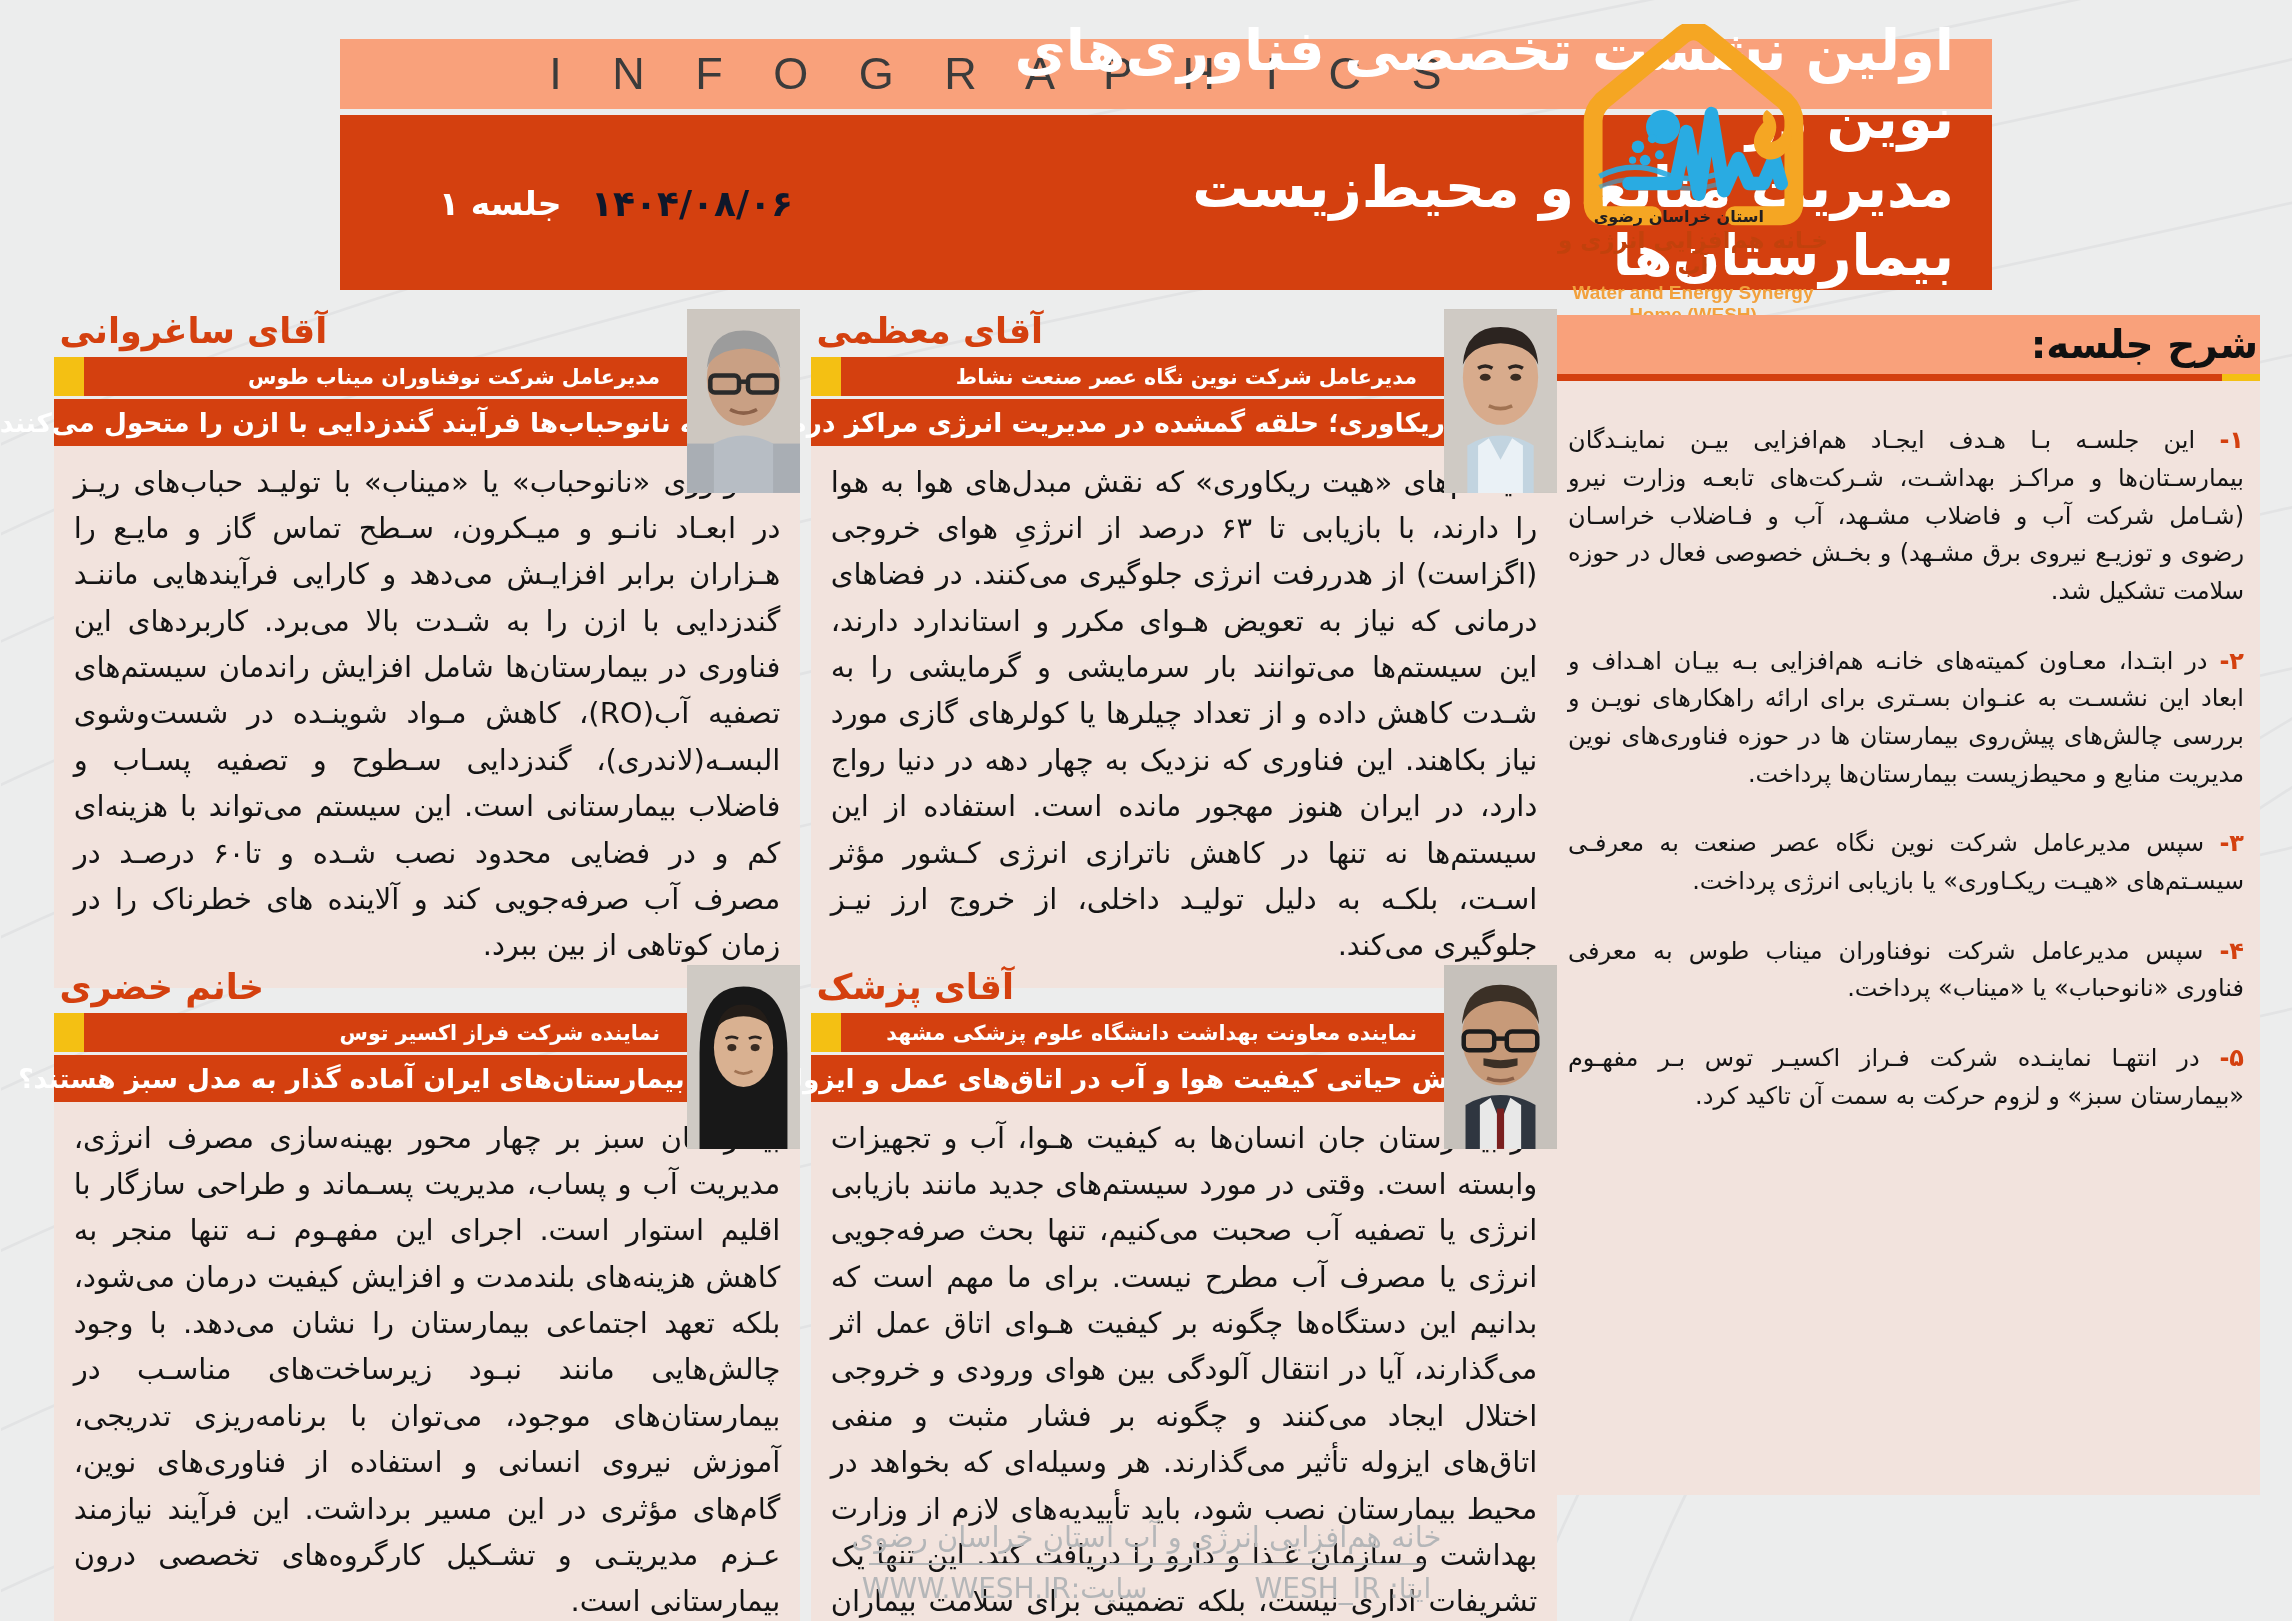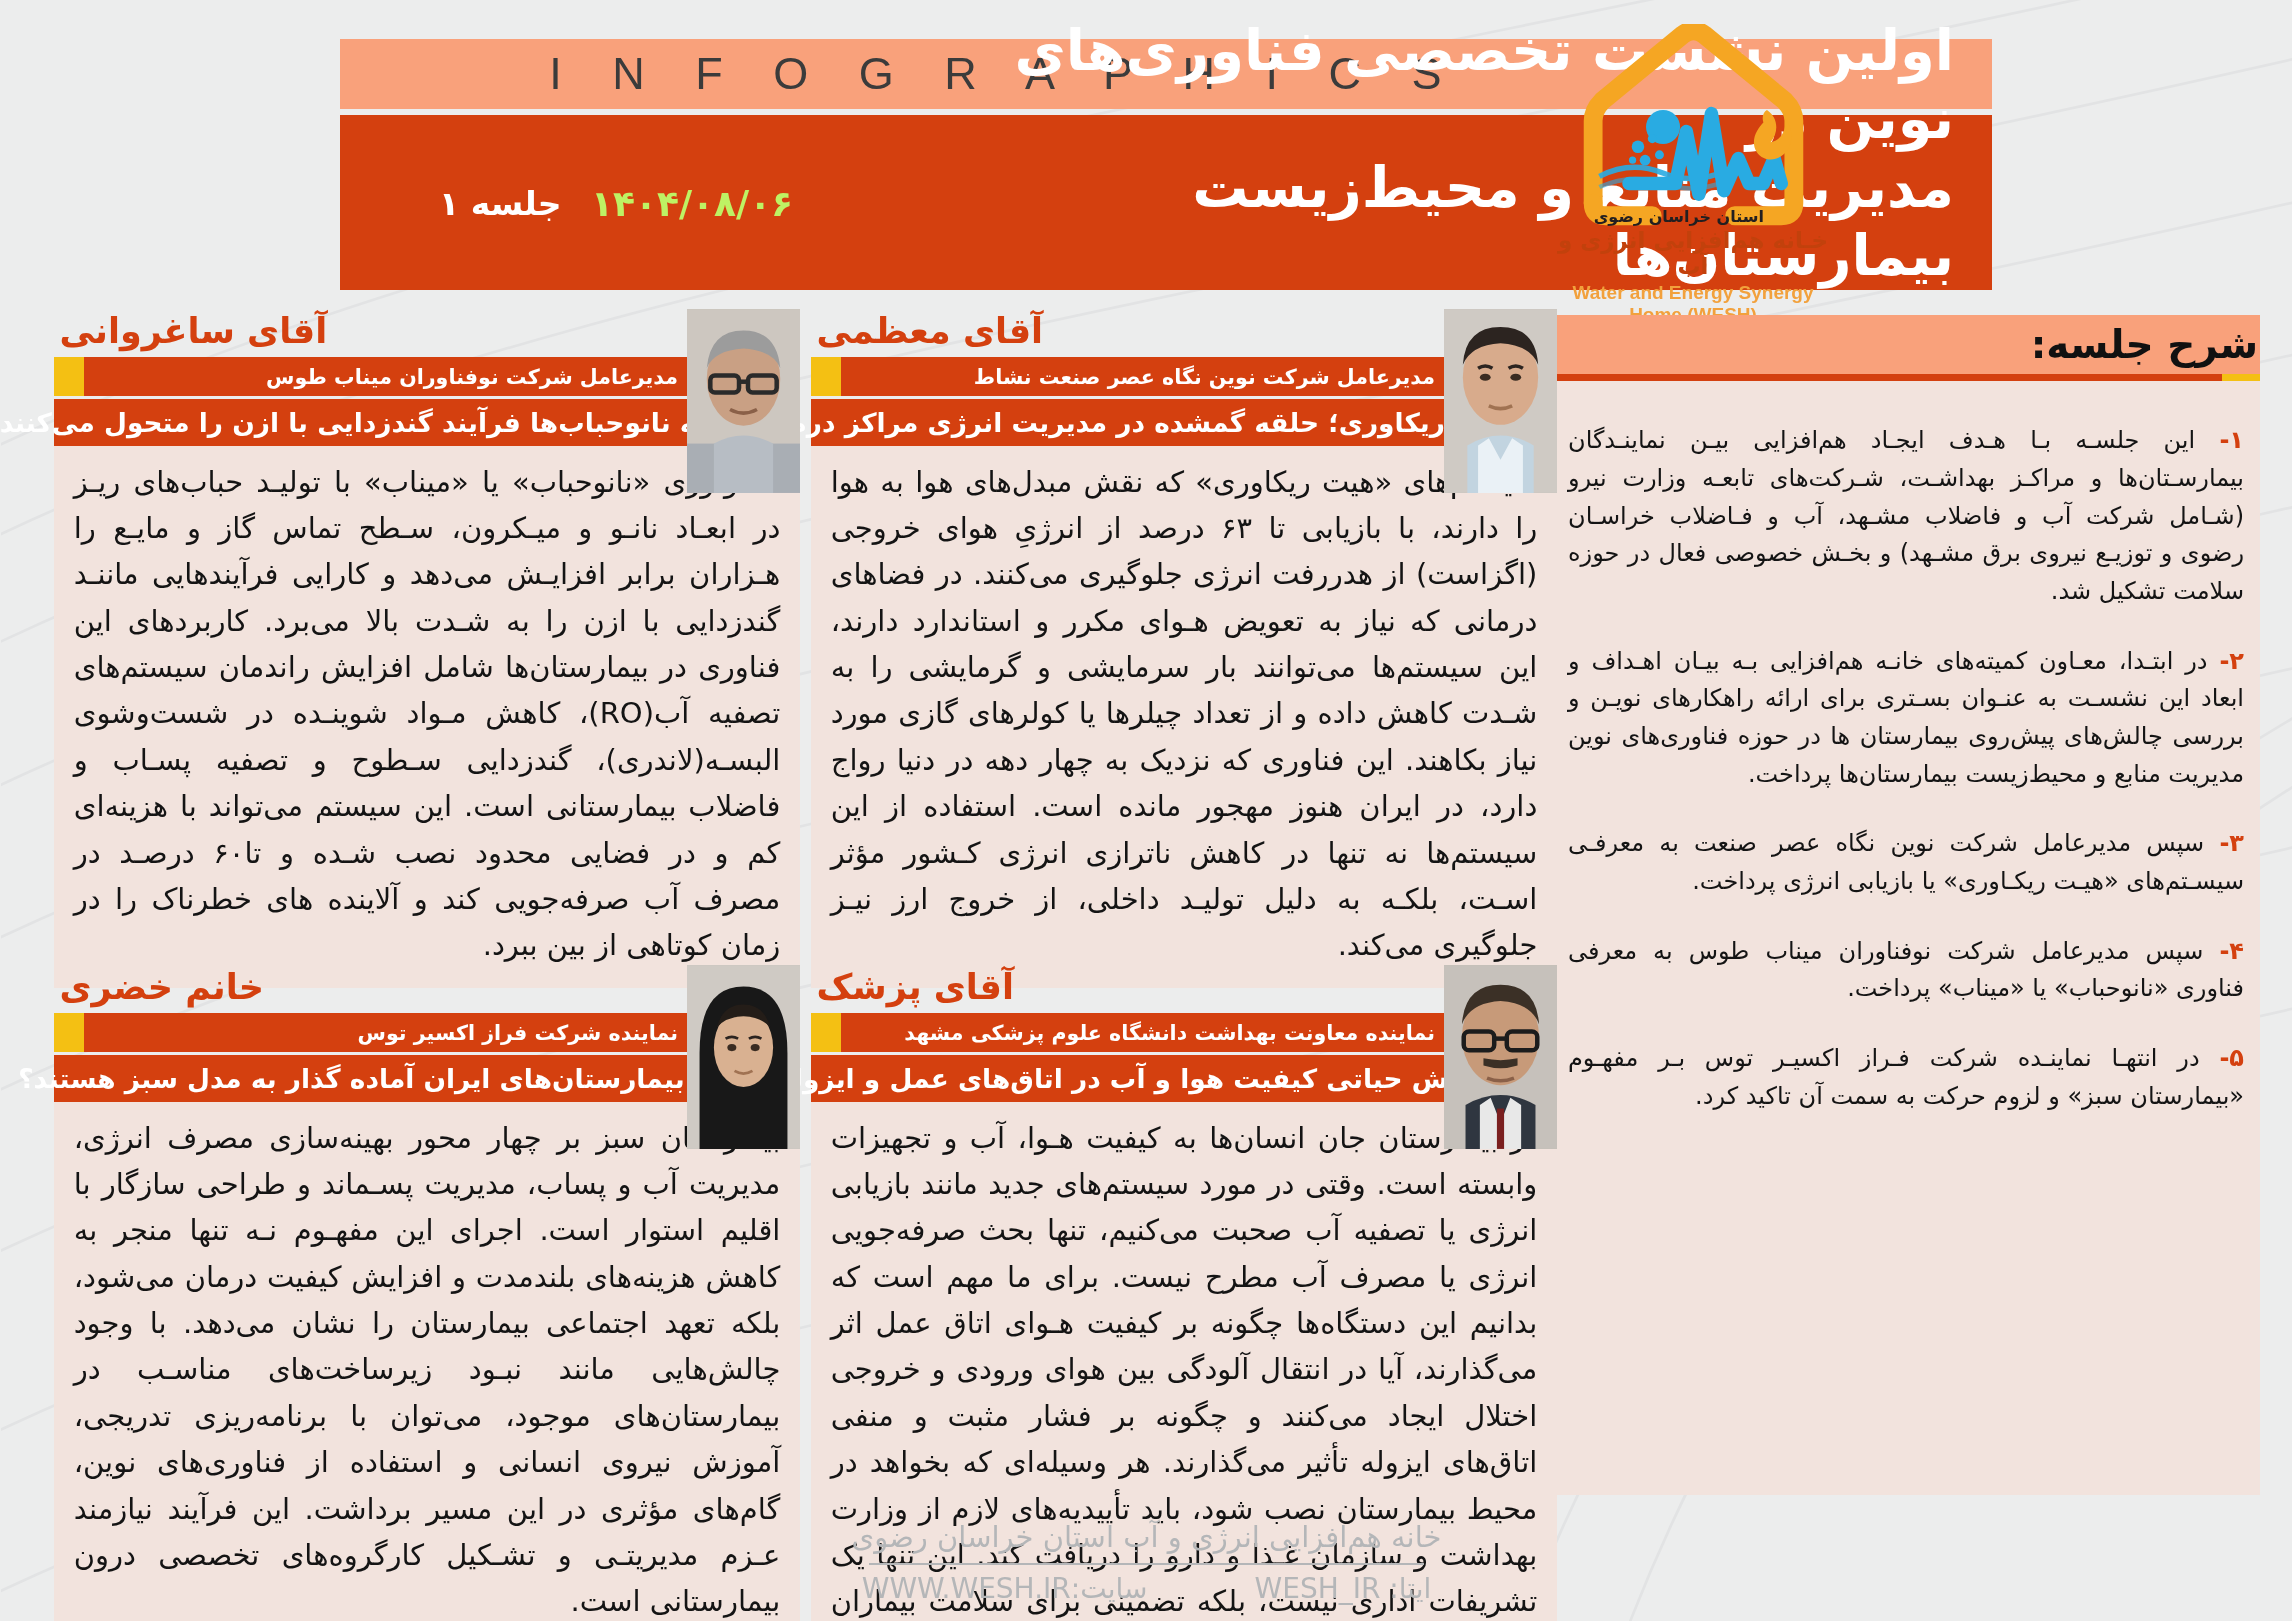--- a/index.html
+++ b/index.html
@@ -107,21 +107,21 @@
     font-size: 33px;
     font-weight: bold;
     white-space: nowrap;
   }
 
   .bar-title .date-label {
     position: absolute;
     left: 251px;
     top: 50%;
     transform: translateY(-50%);
-    color: #bef264;
+    color: #0f172a;
     font-size: 36px;
     font-weight: bold;
     white-space: nowrap;
     letter-spacing: 0.9px;
   }
 
   
   .logo {
     position: absolute;
     top: 23px;
@@ -240,21 +240,21 @@
   .card-role {
     position: absolute;
     top: 48px;
     right: 113px;
     left: 0;
     height: 39px;
     background: #d4400f;
     display: flex;
     align-items: center;
     justify-content: flex-start;
-    padding-right: 0;
+    padding-right: 18px;
   }
   .card-role .role-yellow {
     position: absolute;
     left: 0;
     top: 0;
     bottom: 0;
     width: 30px;
     background: #f4c013;
   }
   .card-role .role-text {

